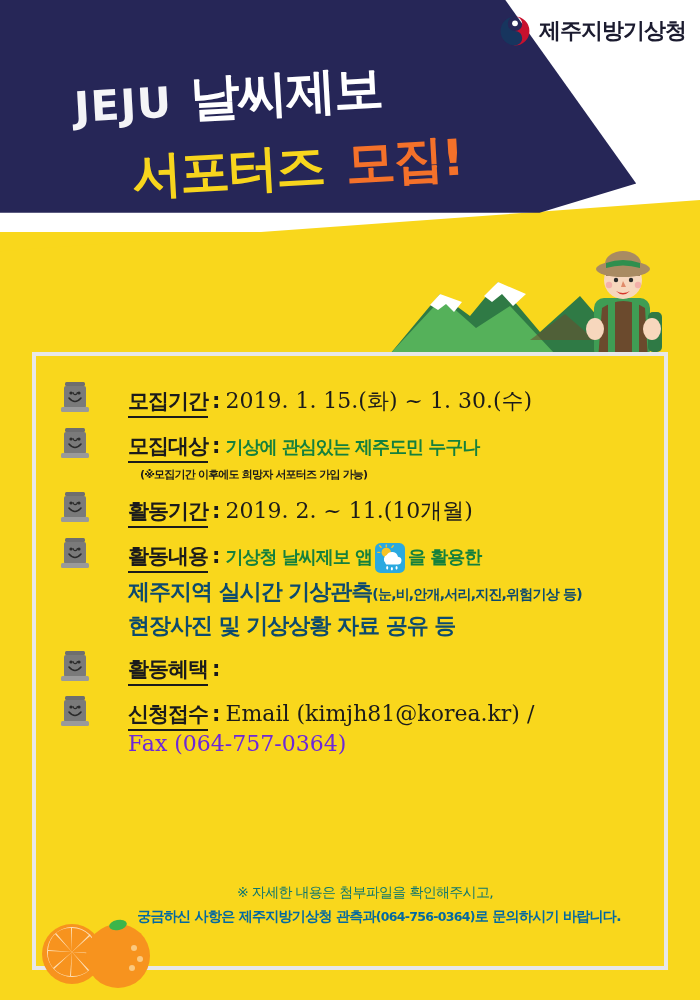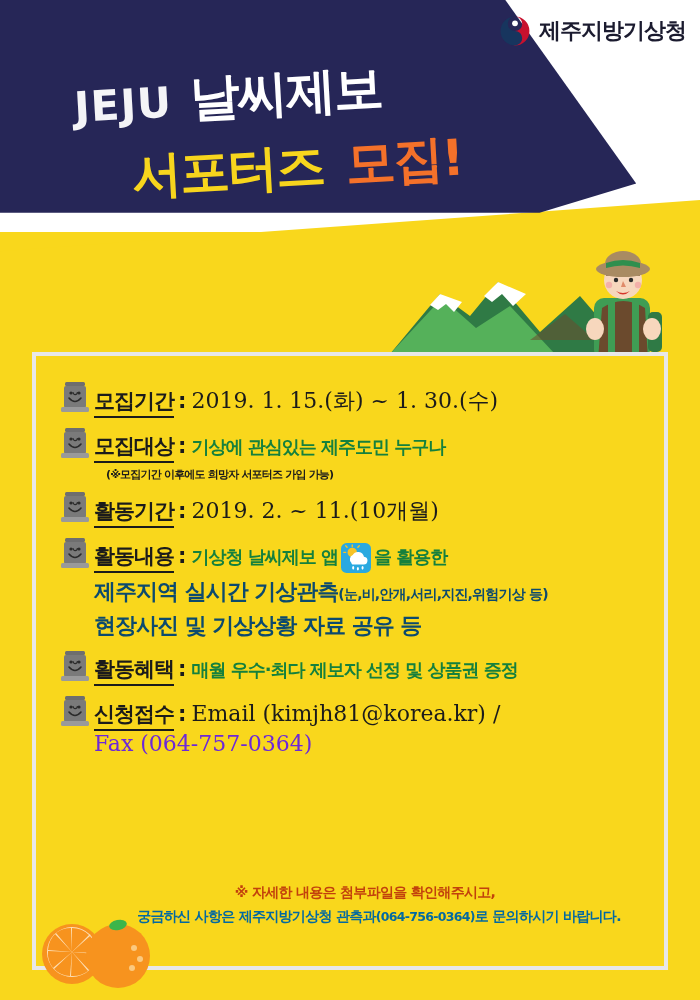--- a/index.html
+++ b/index.html
@@ -84,21 +84,21 @@
   .card{
     position:absolute;left:32px;top:352px;
     width:636px;height:618px;
     background:#f9d71c;
     border:4px solid #e8e8e8;
     box-sizing:border-box;
     z-index:4;
   }
 
   .rows{padding:22px 0 0 24px;}
-  .row{display:flex;align-items:flex-start;margin-bottom:6px;}
+  .row{display:flex;align-items:flex-start;margin-bottom:6px;gap:34px;}
   .bullet-icon{flex:0 0 auto;width:30px;height:34px;margin-right:4px;margin-top:2px;}
   .row-body{flex:1 1 auto;padding-top:8px;}
   .row-head{display:flex;align-items:baseline;}
   .label{
     font-size:21px;font-weight:bold;color:#1b1b1b;
     letter-spacing:-1px;
     border-bottom:2px solid #1b1b1b;
     padding-bottom:1px;
     white-space:nowrap;
   }
@@ -129,21 +129,21 @@
     white-space:nowrap;
   }
 
   
   .footer{
     position:absolute;left:0;bottom:40px;width:636px;
     text-align:center;
     z-index:5;
   }
   .footer-l1{
-    font-size:14px;font-weight:bold;color:#c2410c;letter-spacing:-0.7px;
+    font-size:14px;font-weight:normal;color:#0f766e;letter-spacing:-0.7px;
     margin-bottom:6px;padding-left:22px;
   }
   .footer-l2{
     font-size:14px;font-weight:bold;color:#0369a1;letter-spacing:-0.7px;
     padding-left:50px;
   }
   .footer-phone{font-size:12.5px;}
 
   .tangerines{
     position:absolute;left:30px;bottom:8px;width:130px;height:80px;z-index:6;
@@ -317,21 +317,20 @@
           <rect x="1" y="27" width="28" height="5" rx="1.5" fill="#9a9a9a"></rect>
           <circle cx="11" cy="13" r="1.6" fill="#2b2b2b"></circle>
           <circle cx="19" cy="13" r="1.6" fill="#2b2b2b"></circle>
           <path d="M13 12 a2.2 2.6 0 0 0 4.4 0" fill="none" stroke="#2b2b2b" stroke-width="1.1"></path>
           <path d="M9 18 q6 7 12 0" fill="none" stroke="#2b2b2b" stroke-width="1.6" stroke-linecap="round"></path>
         </svg>
         <div class="row-body">
           <div class="row-head">
             <span class="label">활동혜택</span>
             <span class="colon">:</span>
-            <span class="value-bold">매월 우수·최다 제보자 선정 및 상품권 증정</span>
           </div>
         </div>
       </div>
 
       <div class="row">
         <svg class="bullet-icon" viewBox="0 0 30 34">
           <rect x="5" y="2" width="20" height="4" rx="1.5" fill="#6e6e6e"></rect>
           <rect x="4" y="6" width="22" height="22" rx="2" fill="#7a7a7a"></rect>
           <rect x="1" y="27" width="28" height="5" rx="1.5" fill="#9a9a9a"></rect>
           <circle cx="11" cy="13" r="1.6" fill="#2b2b2b"></circle>

